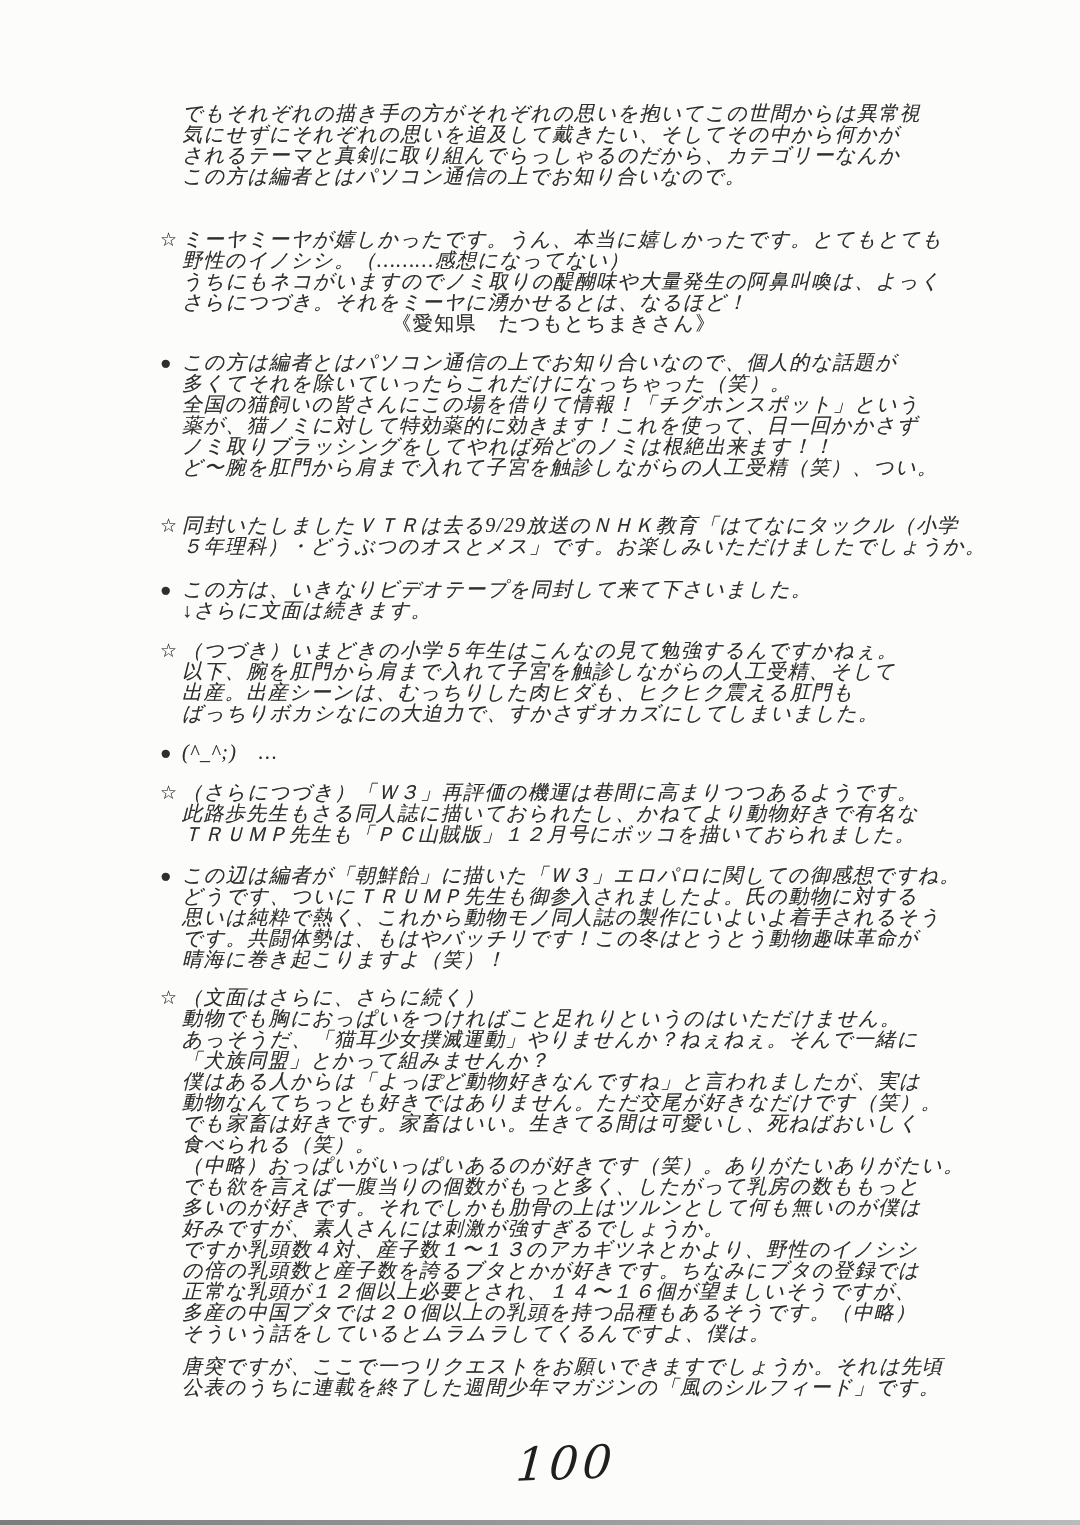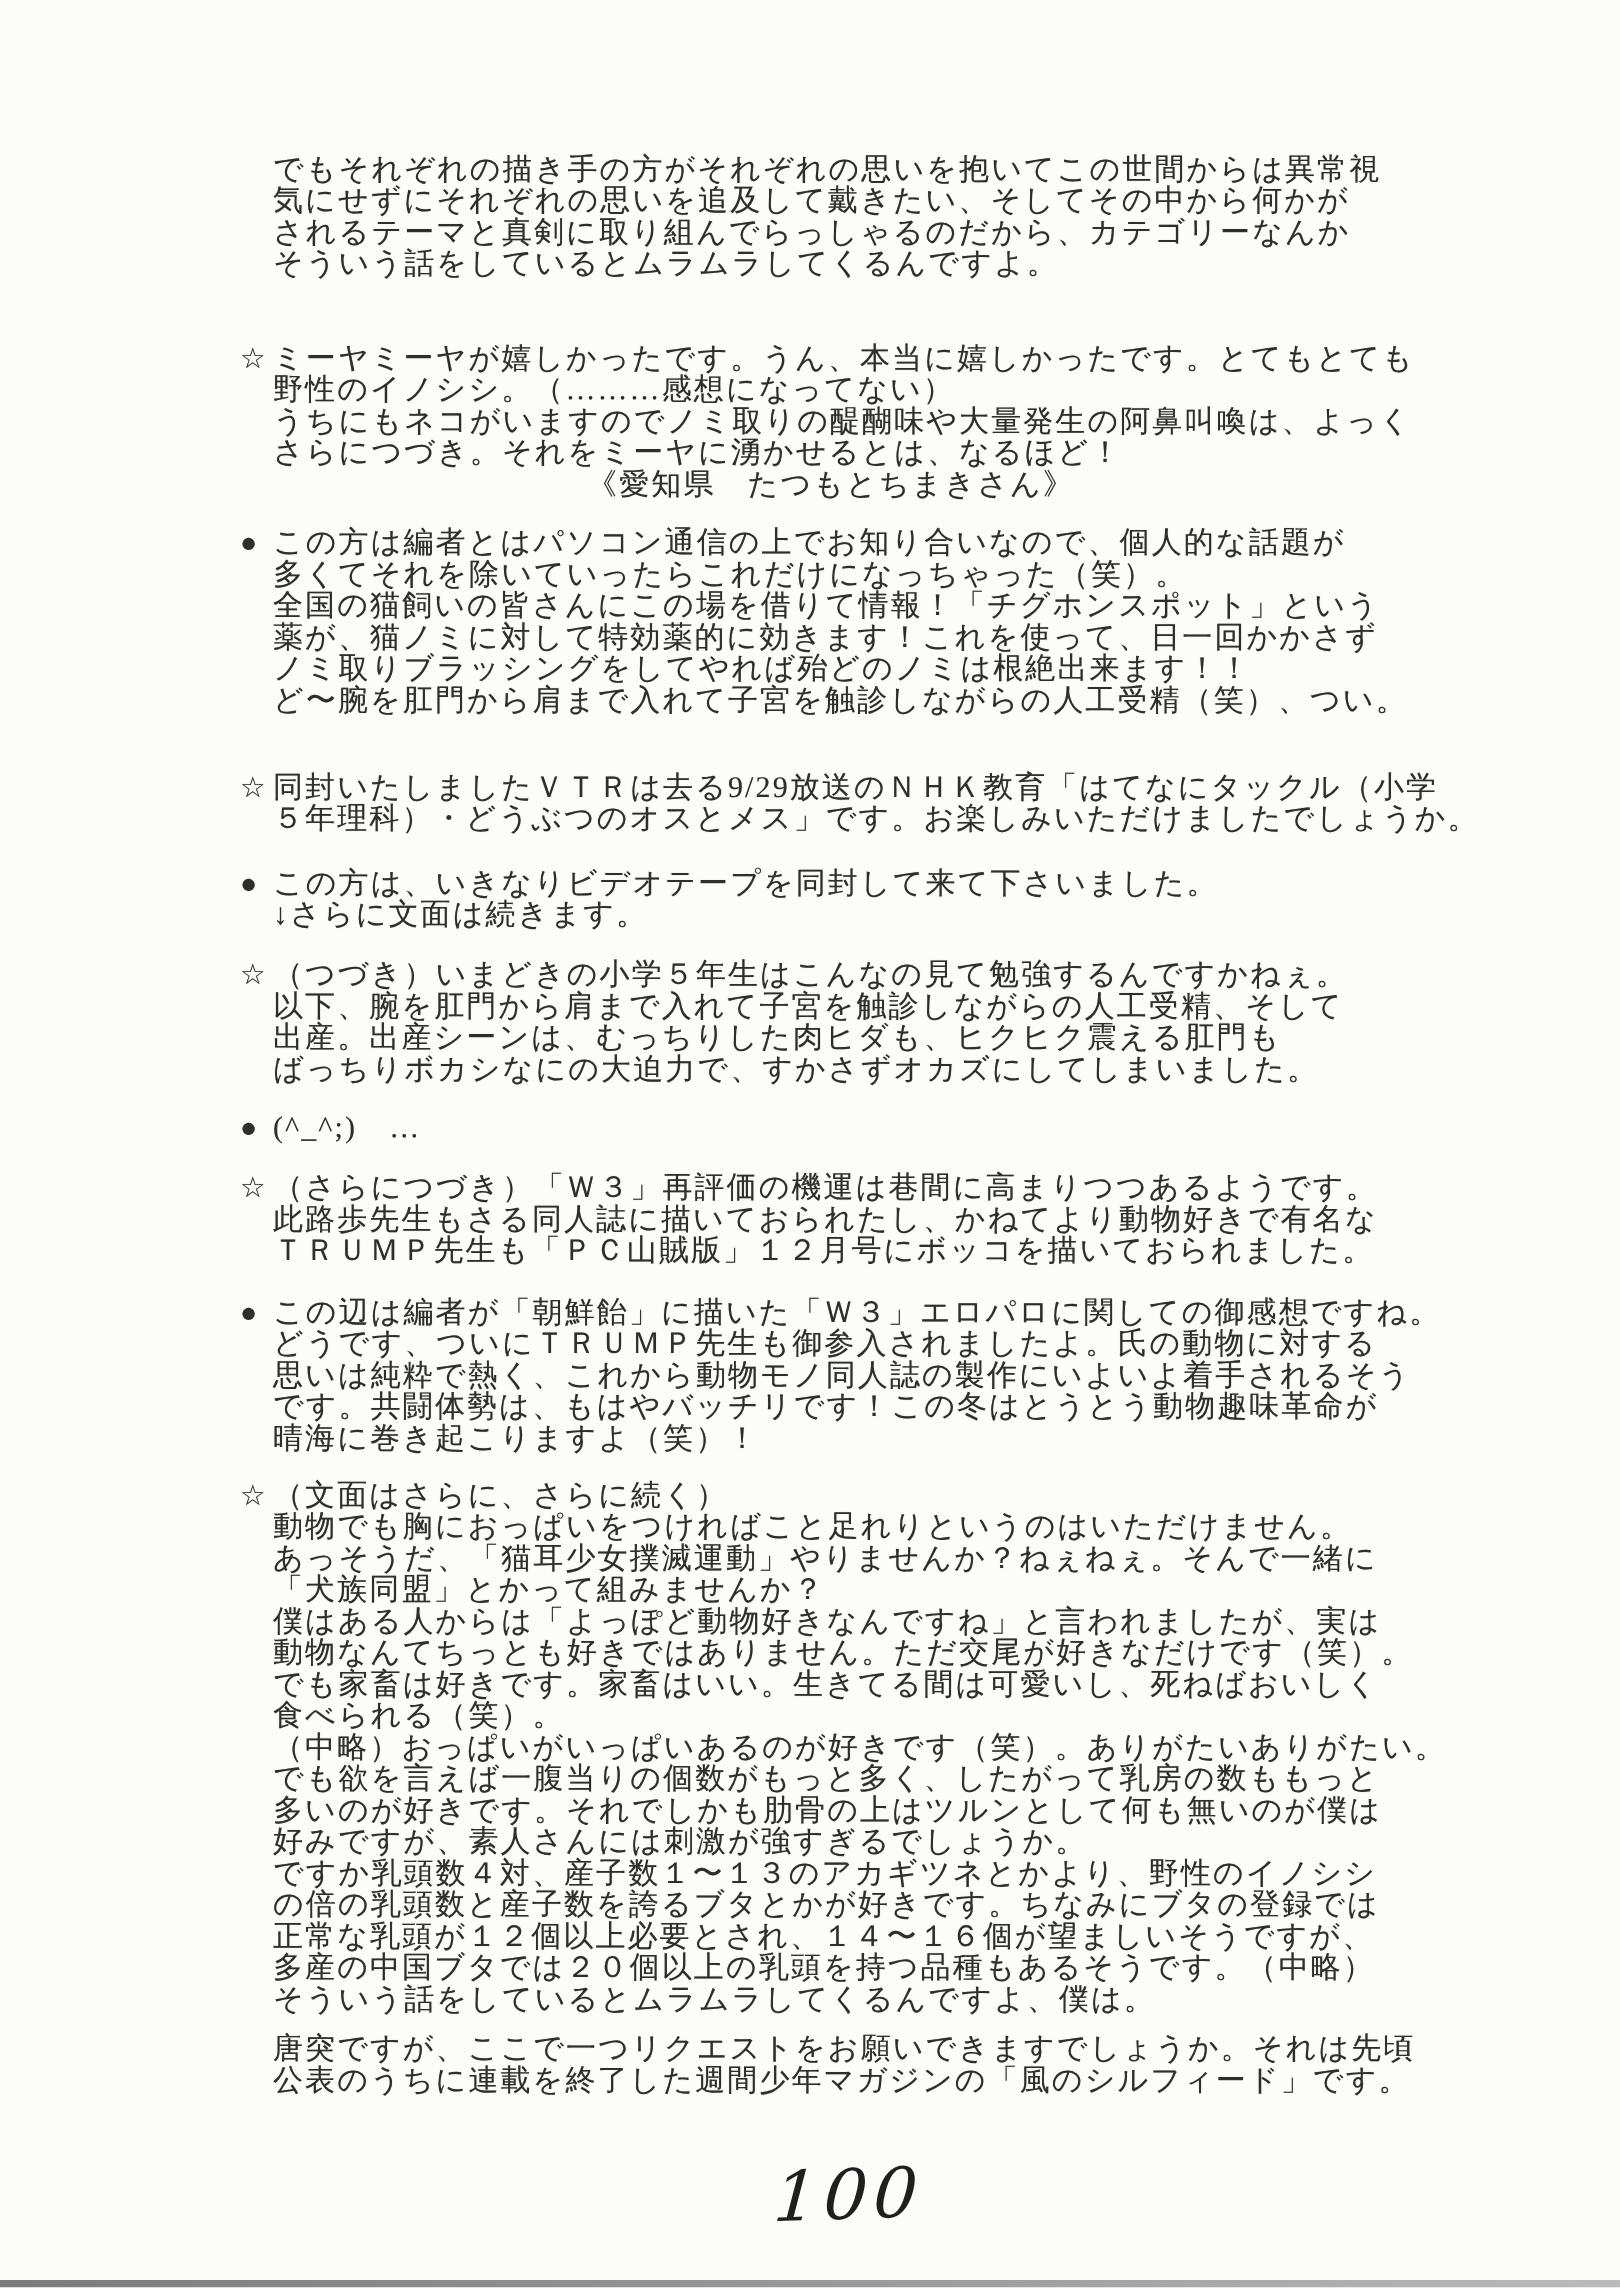--- a/index.html
+++ b/index.html
@@ -17,21 +17,21 @@
     position: absolute;
     left: 160px; top: 103px; width: 790px;
     color: #2e2e2d;
     font-size: 20px;
     line-height: 21px;
     letter-spacing: 1.4px;
     text-shadow: 0 0 0.5px rgba(60,60,60,0.45);
   }
   .sec { position: relative; padding-left: 22px; }
   .marker { position: absolute; left: 0; top: 0; font-size: 19px; }
-  .line { white-space: nowrap; }
+  .line { white-space: nowrap; font-style: italic; }
   .credit { text-align: center; padding-right: 24px; white-space: nowrap; }
 
   
   .s1 { margin-top: 42px; }
   .s2 { margin-top: 18px; }
   .s3 { margin-top: 37px; }
   .s4 { margin-top: 22px; }
   .s5 { margin-top: 19px; }
   .s6 { margin-top: 18px; }
   .s7 { margin-top: 19px; }
@@ -58,21 +58,21 @@
 </style>
 </head>
 <body>
 
 <div class="page">
   <div class="textblock">
     <section class="sec s0">
         <div class="line">でもそれぞれの描き手の方がそれぞれの思いを抱いてこの世間からは異常視</div>
         <div class="line">気にせずにそれぞれの思いを追及して戴きたい、そしてその中から何かが</div>
         <div class="line">されるテーマと真剣に取り組んでらっしゃるのだから、カテゴリーなんか</div>
-        <div class="line">そういう話をしているとムラムラしてくるんですよ。</div>
+        <div class="line">この方は編者とはパソコン通信の上でお知り合いなので。</div>
       </section>
     <section class="sec s1">
         <span class="marker">☆</span>
         <div class="line">ミーヤミーヤが嬉しかったです。うん、本当に嬉しかったです。とてもとても</div>
         <div class="line">野性のイノシシ。（………感想になってない）</div>
         <div class="line">うちにもネコがいますのでノミ取りの醍醐味や大量発生の阿鼻叫喚は、よっく</div>
         <div class="line">さらにつづき。それをミーヤに湧かせるとは、なるほど！</div>
         <div class="credit">《愛知県　たつもとちまきさん》</div>
       </section>
     <section class="sec s2">

